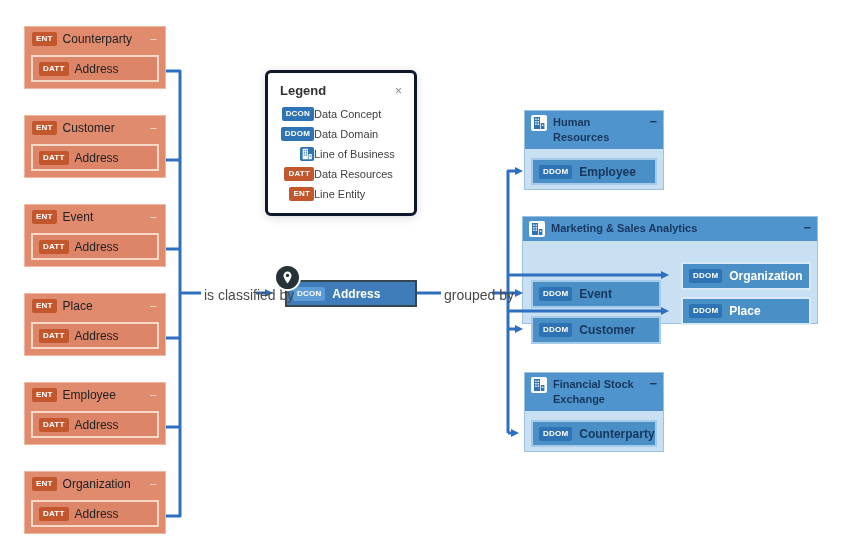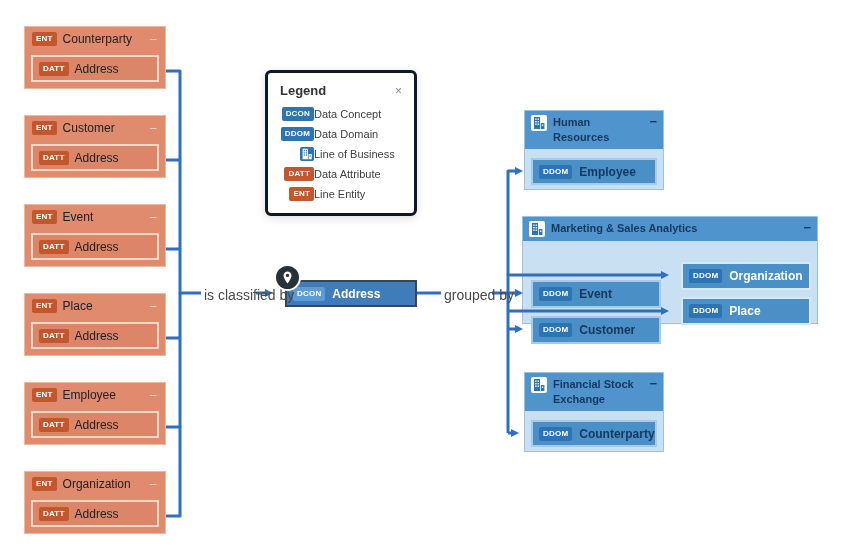--- a/index.html
+++ b/index.html
@@ -202,21 +202,21 @@
             <rect x="6.6" y="8.5" width="1.4" height="1.4" fill="#2E74B5"></rect>
           <rect x="10.9" y="9.5" width="1.4" height="1.4" fill="#2E74B5"></rect>
         </svg>
       </span>
       <span class="legend-label">Line of Business</span>
     </div>
     <div class="legend-row">
       <span class="legend-badge-col">
           <span class="badge orange">DATT</span>
         </span>
-      <span class="legend-label">Data Attribute</span>
+      <span class="legend-label">Data Resources</span>
     </div>
     <div class="legend-row">
       <span class="legend-badge-col">
           <span class="badge orange">ENT</span>
         </span>
       <span class="legend-label">Line Entity</span>
     </div>
   </div>
 
   <div class="dom-group" style="left:524px;top:110px;width:140px;height:80px;">

